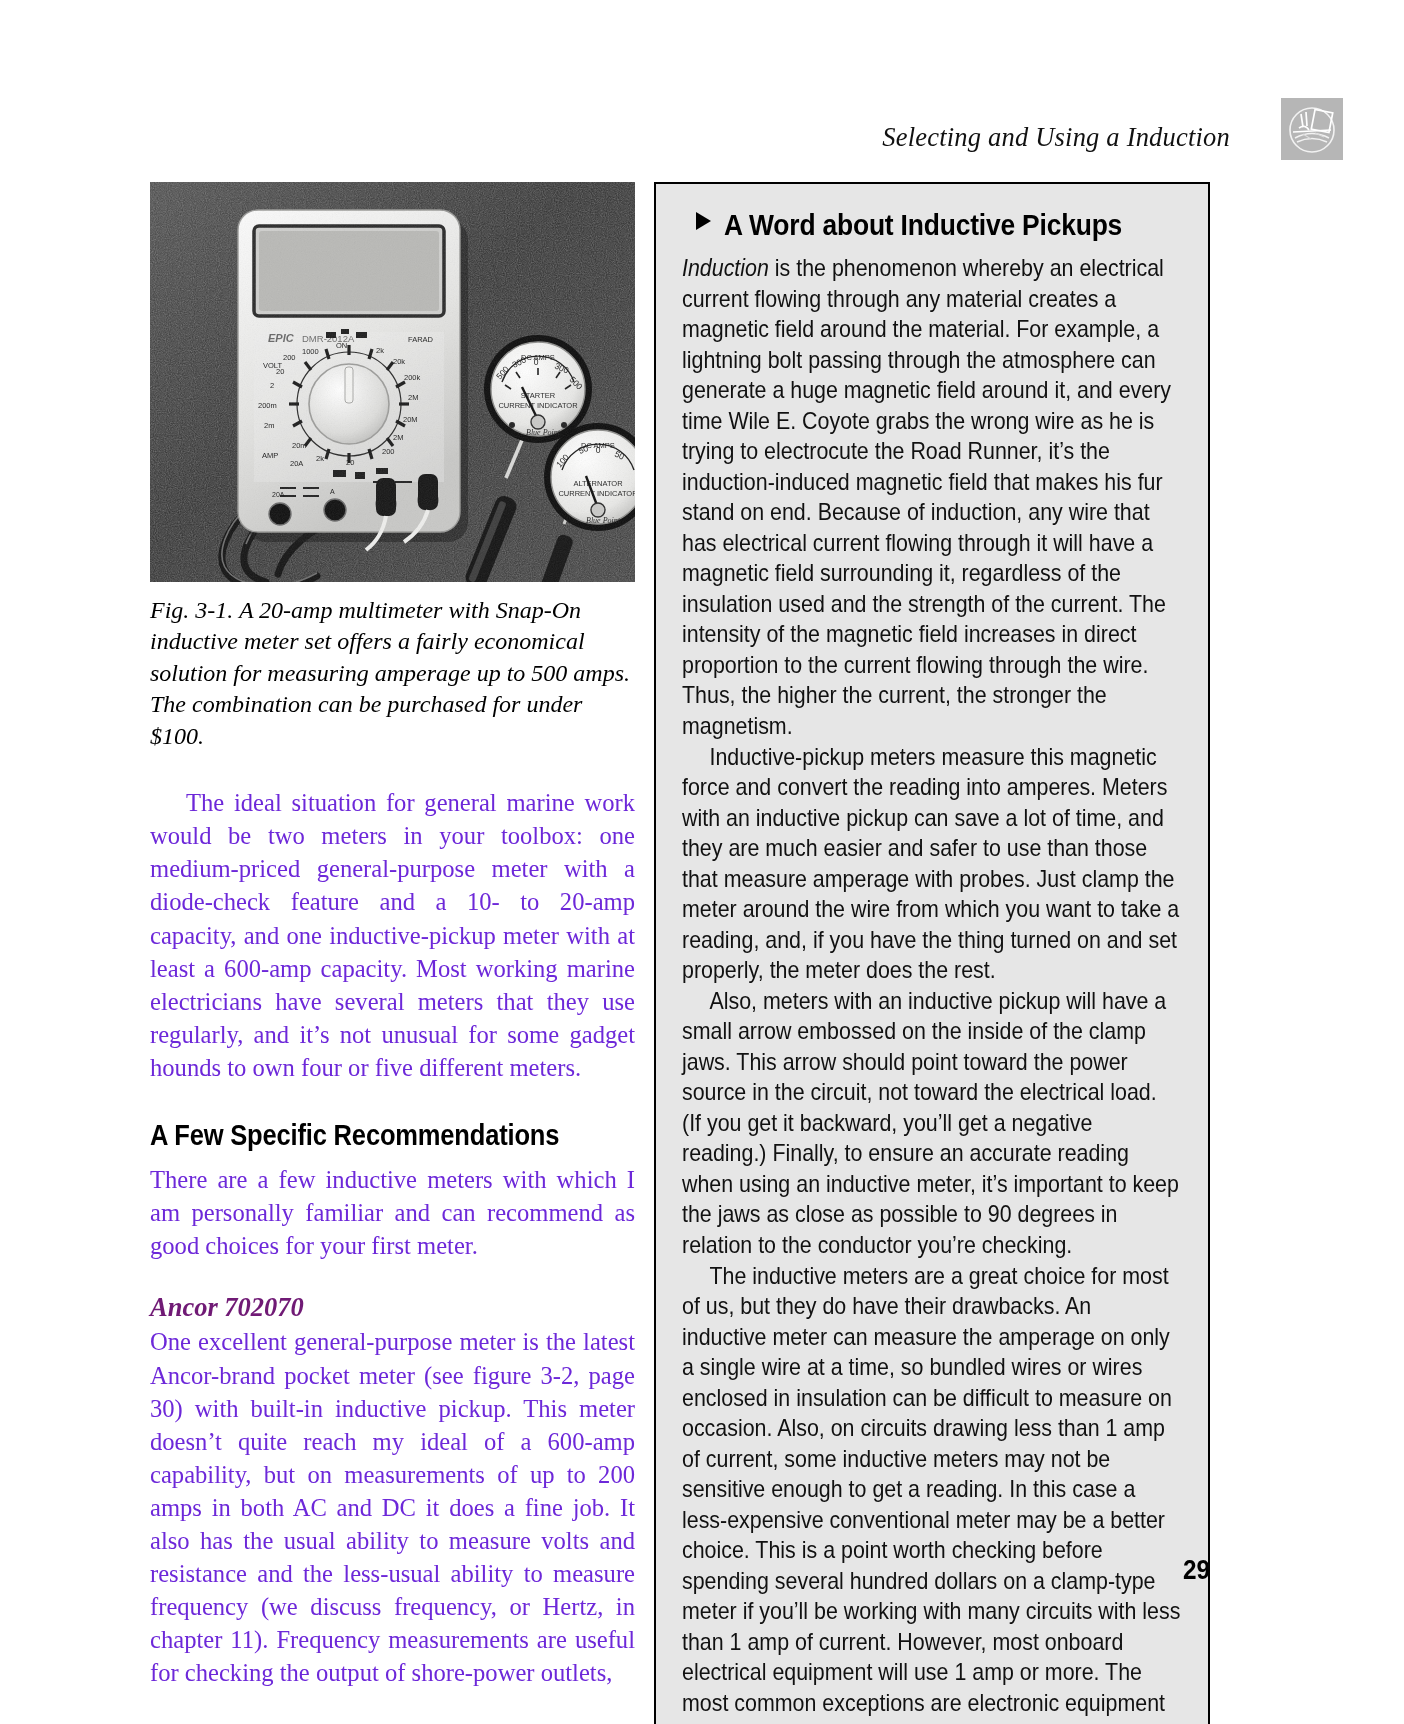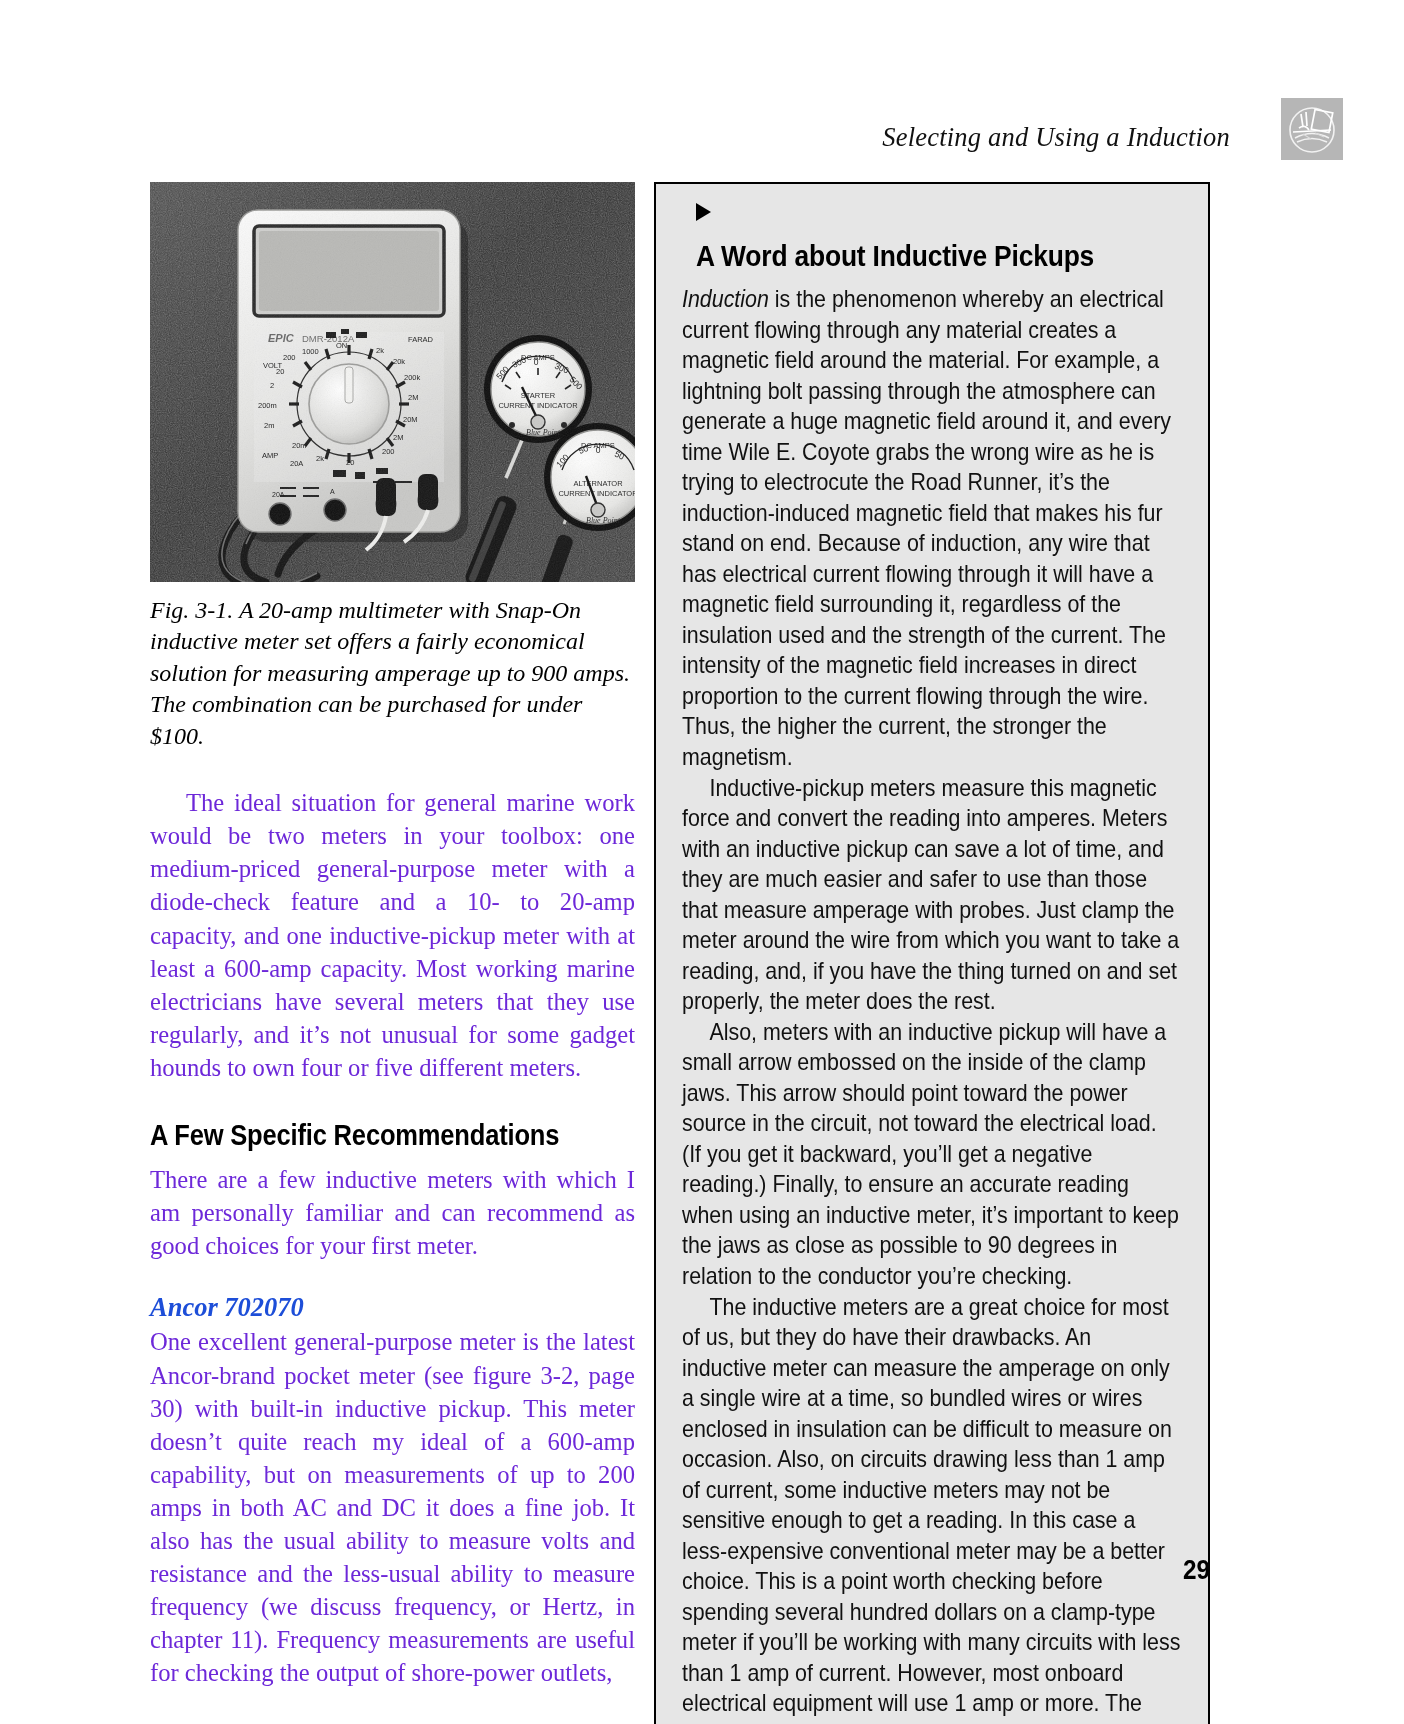--- a/index.html
+++ b/index.html
@@ -100,39 +100,38 @@
     margin: 36px 0 11px 0;
     color: #000;
     line-height: 1.1;
   }
   .head-b {
     font-family: "Liberation Serif", serif;
     font-weight: bold;
     font-style: italic;
     font-size: 26.5px;
     margin: 30px 0 3px 0;
-    color: #1d4ed8;
+    color: #701a75;
     line-height: 1.15;
   }
 
   
   .sidebar {
     width: 556px;
     box-sizing: border-box;
     background: #e6e6e6;
     border: 2px solid #000;
     padding: 24px 26px 22px 26px;
     position: relative;
   }
   .sidebar-head {
     display: flex;
     align-items: baseline;
     gap: 13px;
     margin: 0 0 12px 14px;
-    flex-direction: column;
   }
   .sidebar-head .tri {
     width: 0; height: 0;
     border-left: 15px solid #000;
     border-top: 9px solid transparent;
     border-bottom: 9px solid transparent;
     position: relative;
     top: -5px;
     flex: 0 0 auto;
   }
@@ -395,21 +394,21 @@
         <text x="448" y="314" text-anchor="middle" font-family="Liberation Sans, sans-serif" font-size="7.5" fill="#1f1f1f">CURRENT INDICATOR</text>
         <line x1="448" y1="326" x2="436" y2="294" stroke="#101010" stroke-width="2.4"></line>
         <circle cx="448" cy="328" r="7" fill="#c9c9c7" stroke="#2a2a2a" stroke-width="1.4"></circle>
         <text x="436" y="341" font-family="Liberation Serif, serif" font-style="italic" font-size="8" fill="#232323">Blue Point</text>
       </g>
 
       <rect width="485" height="400" filter="url(#grain)" opacity="0.30"></rect>
     </svg>
   </div>
 
-  <div class="figure-caption">Fig. 3-1. A 20-amp multimeter with Snap-On inductive meter set offers a fairly economical solution for measuring amperage up to 900 amps. The combination can be purchased for under $100.</div>
+  <div class="figure-caption">Fig. 3-1. A 20-amp multimeter with Snap-On inductive meter set offers a fairly economical solution for measuring amperage up to 500 amps. The combination can be purchased for under $100.</div>
 
   <p class="body-p indent gap-before">The ideal situation for general marine work would be two meters in your toolbox: one medium-priced general-purpose meter with a diode-check feature and a 10- to 20-amp capacity, and one inductive-pickup meter with at least a 600-amp capacity. Most working marine electricians have several meters that they use regularly, and it’s not unusual for some gadget hounds to own four or five different meters.</p>
 
   <h2 class="head-a">A Few Specific Recommendations</h2>
 
   <p class="body-p">There are a few inductive meters with which I am personally familiar and can recommend as good choices for your first meter.</p>
 
   <h3 class="head-b">Ancor 702070</h3>
 
   <p class="body-p">One excellent general-purpose meter is the latest Ancor-brand pocket meter (see figure 3-2, page 30) with built-in inductive pickup. This meter doesn’t quite reach my ideal of a 600-amp capability, but on measurements of up to 200 amps in both AC and DC it does a fine job. It also has the usual ability to measure volts and resistance and the less-usual ability to measure frequency (we discuss frequency, or Hertz, in chapter 11). Frequency measurements are useful for checking the output of shore-power outlets,</p>

